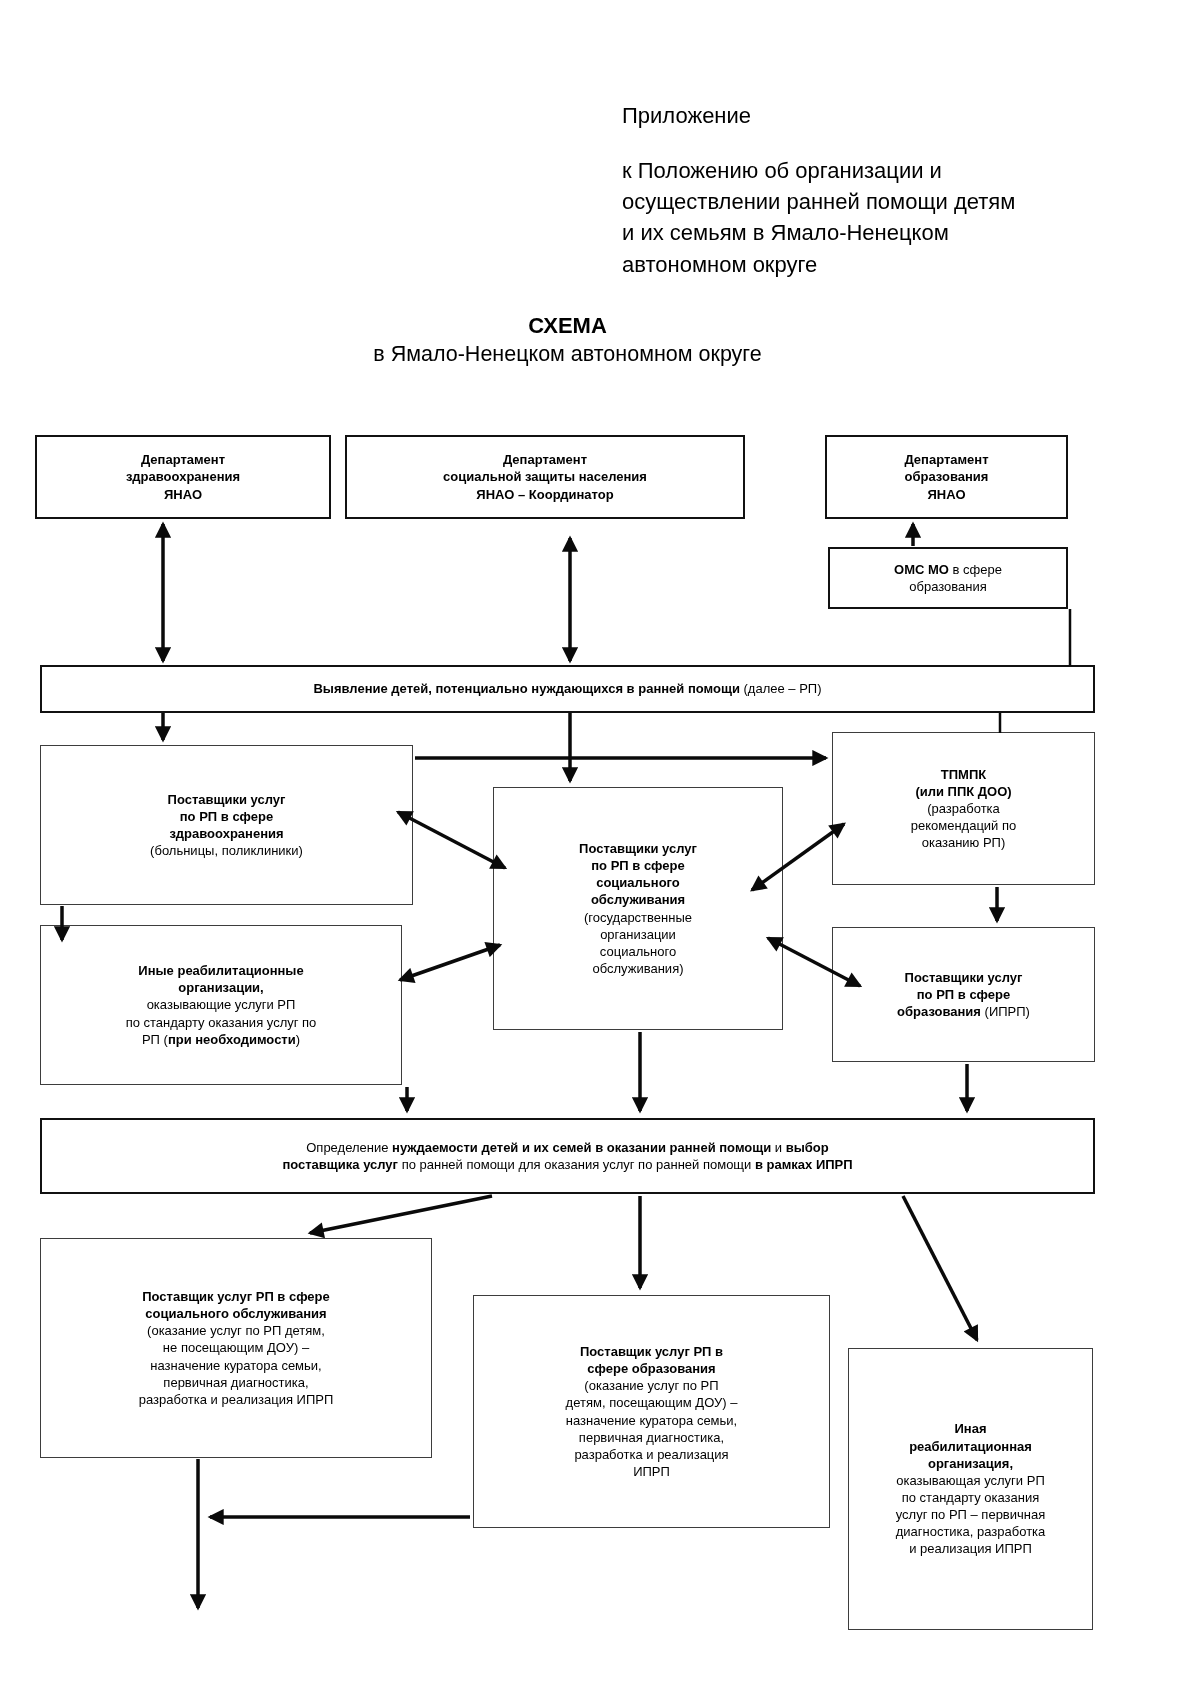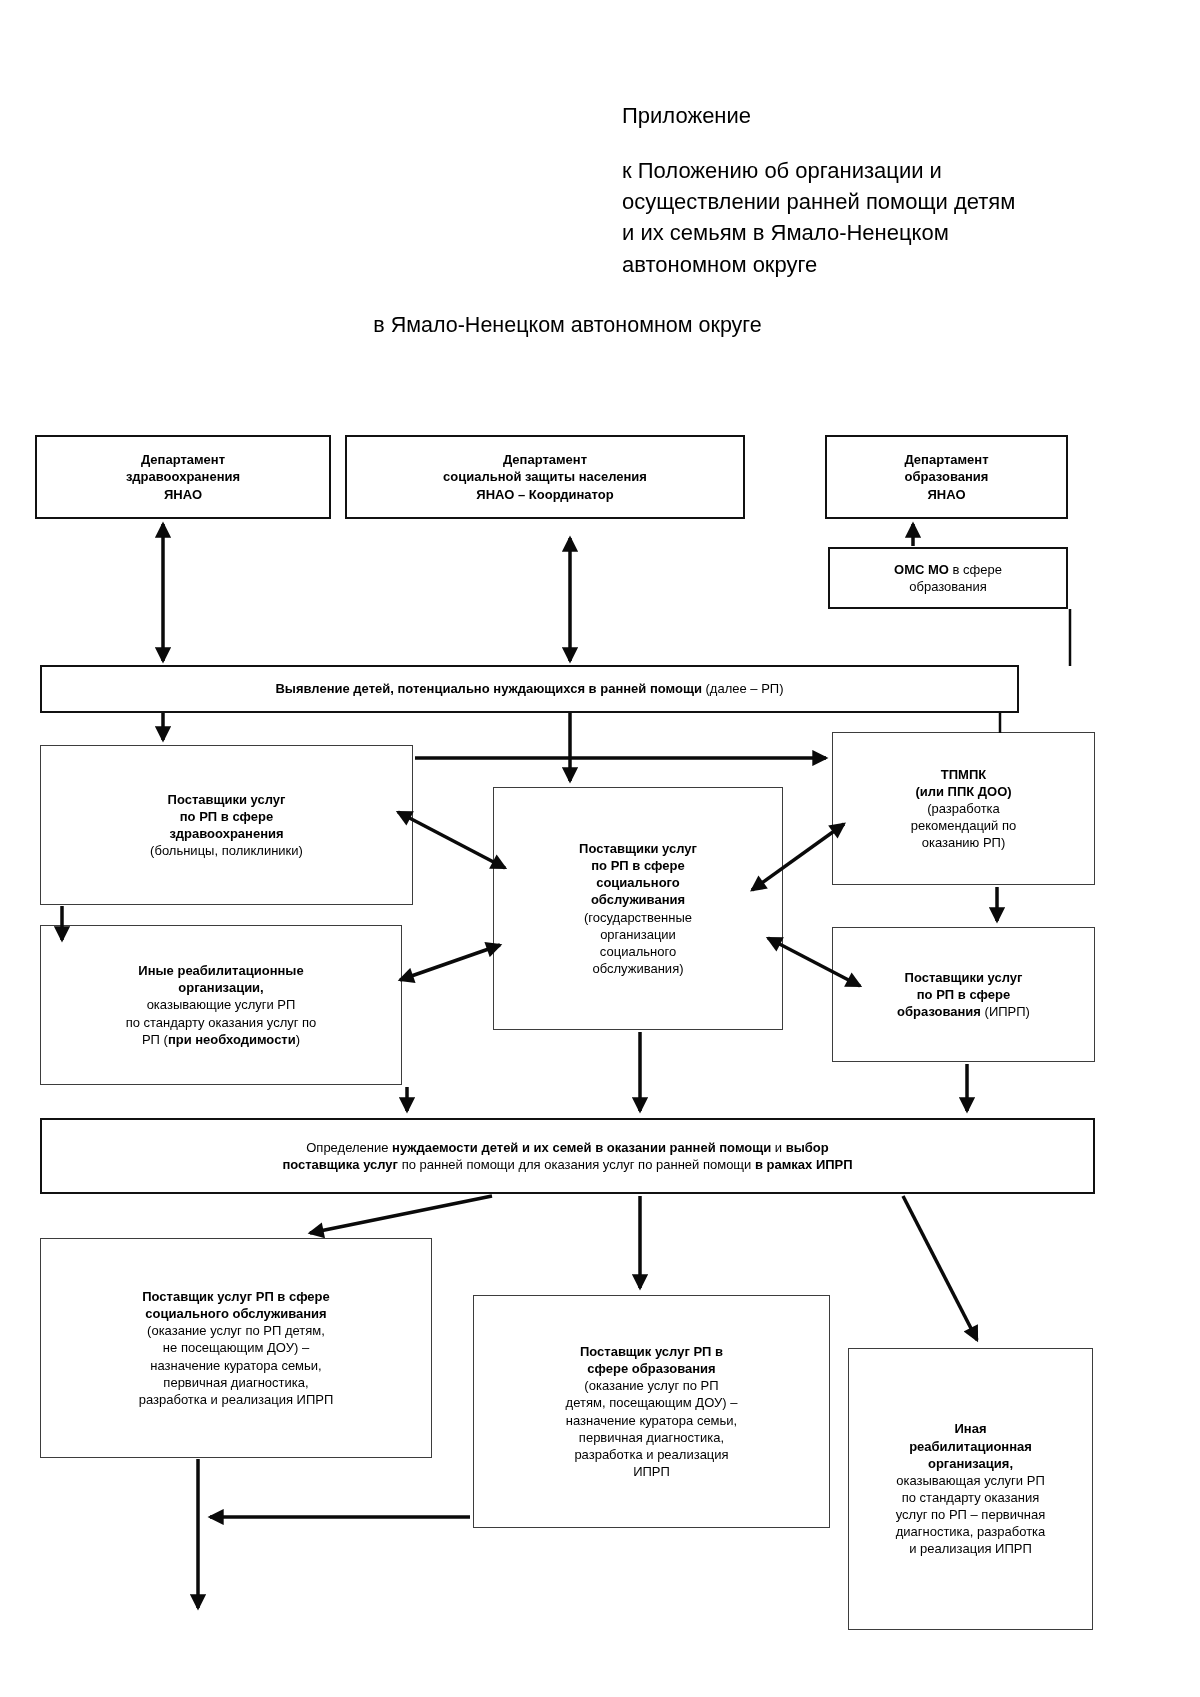--- a/index.html
+++ b/index.html
@@ -27,21 +27,21 @@
   }
   .box .tx{white-space:pre-line;font-size:13px;line-height:1.32;}
   .strong{border:2px solid #111;}
   .overlay{position:absolute;left:0;top:0;pointer-events:none;}
   .overlay line{stroke:#0a0a0a;}
   
   .b-dept-health{left:35px;top:435px;width:296px;height:84px;}
   .b-dept-social{left:345px;top:435px;width:400px;height:84px;}
   .b-dept-edu{left:825px;top:435px;width:243px;height:84px;}
   .b-oms{left:828px;top:547px;width:240px;height:62px;}
-  .b-bar1{left:40px;top:665px;width:979px;height:48px;}
+  .b-bar1{left:40px;top:665px;width:1055px;height:48px;}
   .b-prov-health{left:40px;top:745px;width:373px;height:160px;}
   .b-prov-social{left:493px;top:787px;width:290px;height:243px;}
   .b-tpmpk{left:832px;top:732px;width:263px;height:153px;}
   .b-other-rehab{left:40px;top:925px;width:362px;height:160px;}
   .b-prov-edu{left:832px;top:927px;width:263px;height:135px;}
   .b-bar2{left:40px;top:1118px;width:1055px;height:76px;}
   .b-final-social{left:40px;top:1238px;width:392px;height:220px;}
   .b-final-edu{left:473px;top:1295px;width:357px;height:233px;}
   .b-final-rehab{left:848px;top:1348px;width:245px;height:282px;padding:4px 5px;}
 </style>
@@ -50,20 +50,21 @@
 
 <div id="canvas">
 
   <div class="plain" style="left:622px;top:100px;width:470px;">Приложение</div>
   <div class="plain" style="left:622px;top:155px;width:470px;">к Положению об организации и
 осуществлении ранней помощи детям
 и их семьям в Ямало-Ненецком
 автономном округе</div>
 
   <div class="titleblock">
+    <div class="t1">СХЕМА</div>
     <div class="t2">в Ямало-Ненецком автономном округе</div>
   </div>
 
   <div class="box strong b-dept-health">
     <div class="tx"><b>Департамент
 здравоохранения
 ЯНАО</b></div>
   </div>
   <div class="box strong b-dept-social">
     <div class="tx"><b>Департамент

